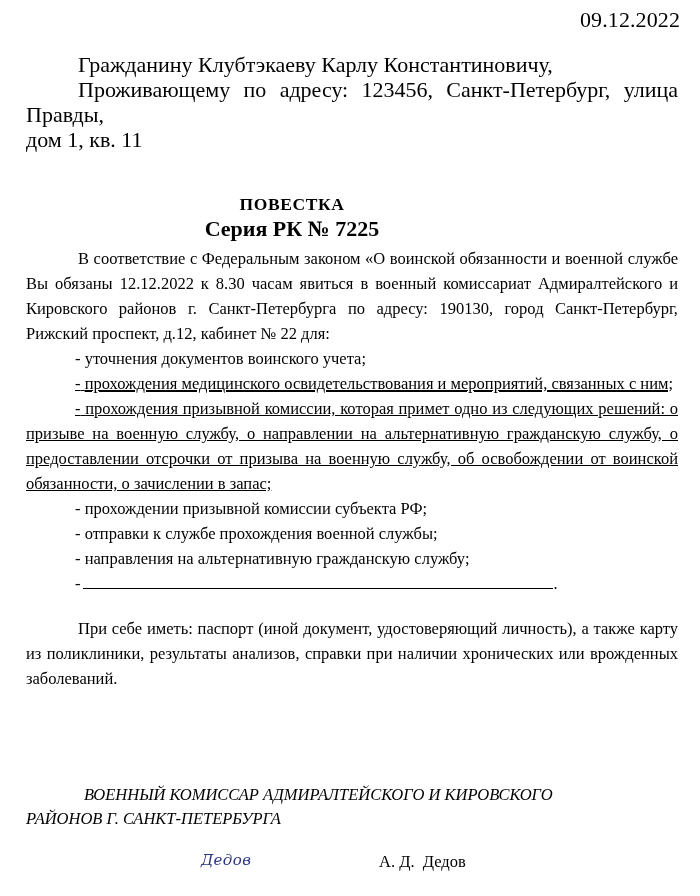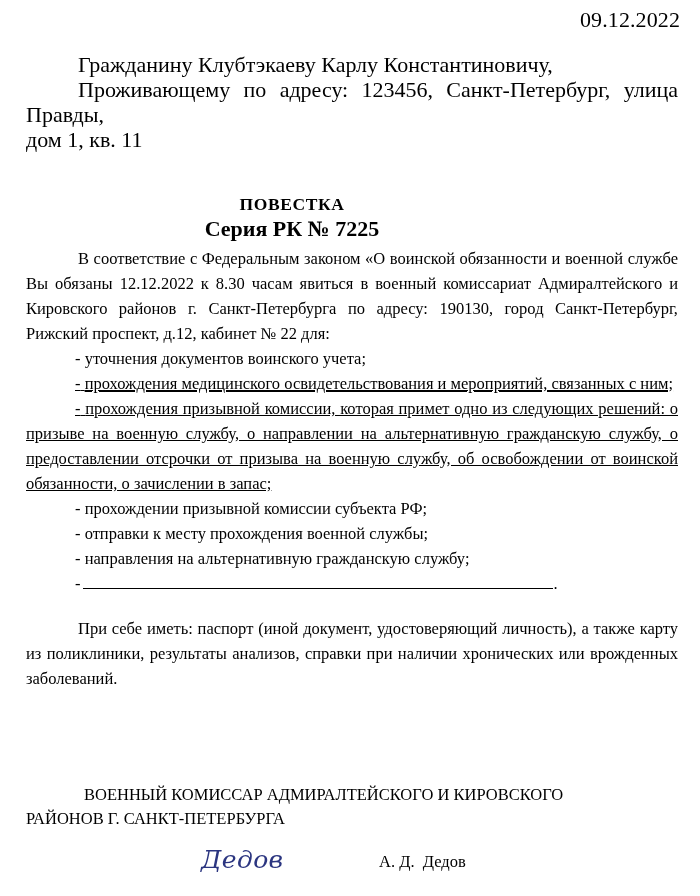--- a/index.html
+++ b/index.html
@@ -150,41 +150,42 @@
   .commissar {
     position: absolute;
     top: 783px;
     left: 26px;
     width: 652px;
     font-size: 16.5px;
     line-height: 24px;
   }
   .commissar .cl {
     display: block;
+    font-style: italic;
   }
   .commissar .cl.indent {
     padding-left: 58px;
   }
 
   .sign-row {
     position: absolute;
     top: 848px;
     left: 26px;
     width: 652px;
     height: 40px;
     font-size: 16.5px;
     line-height: 28px;
   }
   .signature-mark {
     position: absolute;
     left: 175px;
     top: -2px;
     font-family: "DejaVu Serif", "Liberation Serif", serif;
     font-style: italic;
-    font-size: 25px;
+    font-size: 15px;
     color: #2b3580;
     letter-spacing: 0.4px;
   }
   .signature-name {
     position: absolute;
     left: 353px;
     top: 0;
     white-space: pre;
   }
 </style>
@@ -222,21 +223,21 @@
       <li class="wrap">
         <span>-</span>
         <span>прохождения призывной комиссии, которая примет одно из следующих решений: о призыве на военную службу, о направлении на альтернативную гражданскую службу, о предоставлении отсрочки от призыва на военную службу, об освобождении от воинской обязанности, о зачислении в запас;</span>
       </li>
       <li>
         <span>-</span>
         <span>прохождении призывной комиссии субъекта РФ;</span>
       </li>
       <li>
         <span>-</span>
-        <span>отправки к месту прохождения военной службы;</span>
+        <span>отправки к службе прохождения военной службы;</span>
       </li>
       <li>
         <span>-</span>
         <span>направления на альтернативную гражданскую службу;</span>
       </li>
     </ul>
 
     <div class="blank-item">
       <span class="dash">-</span>
       <span class="rule"></span>

